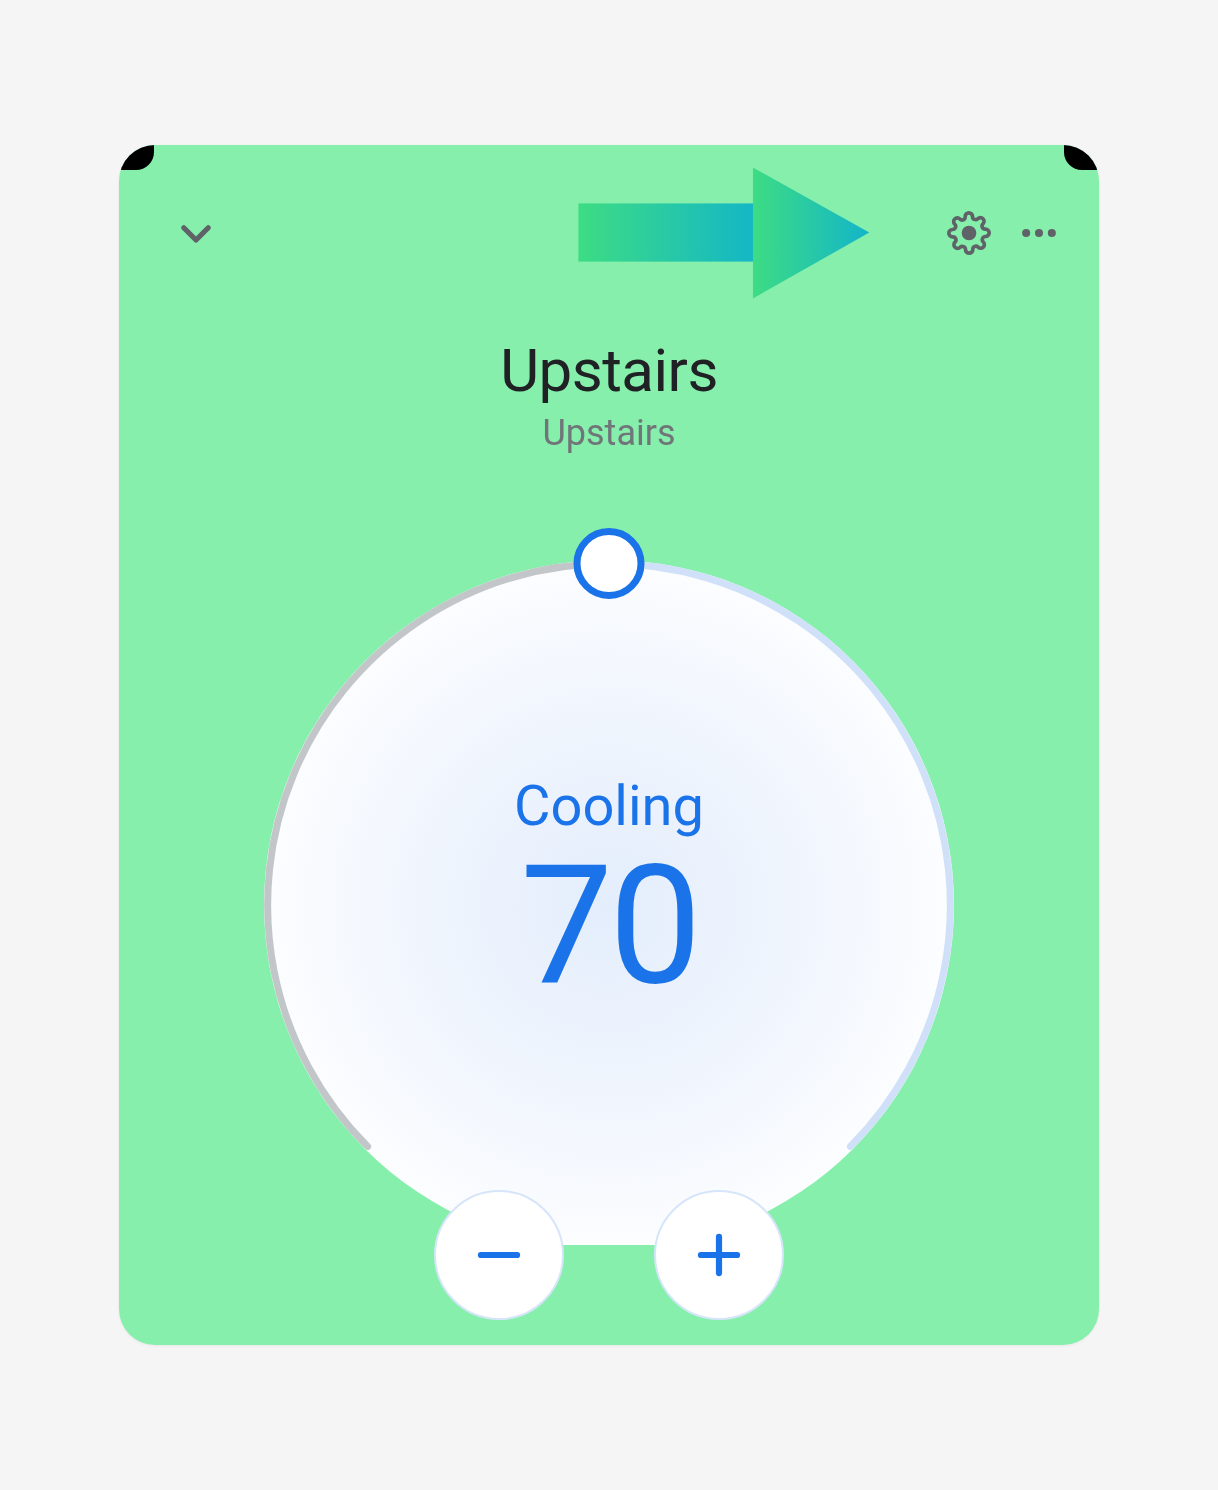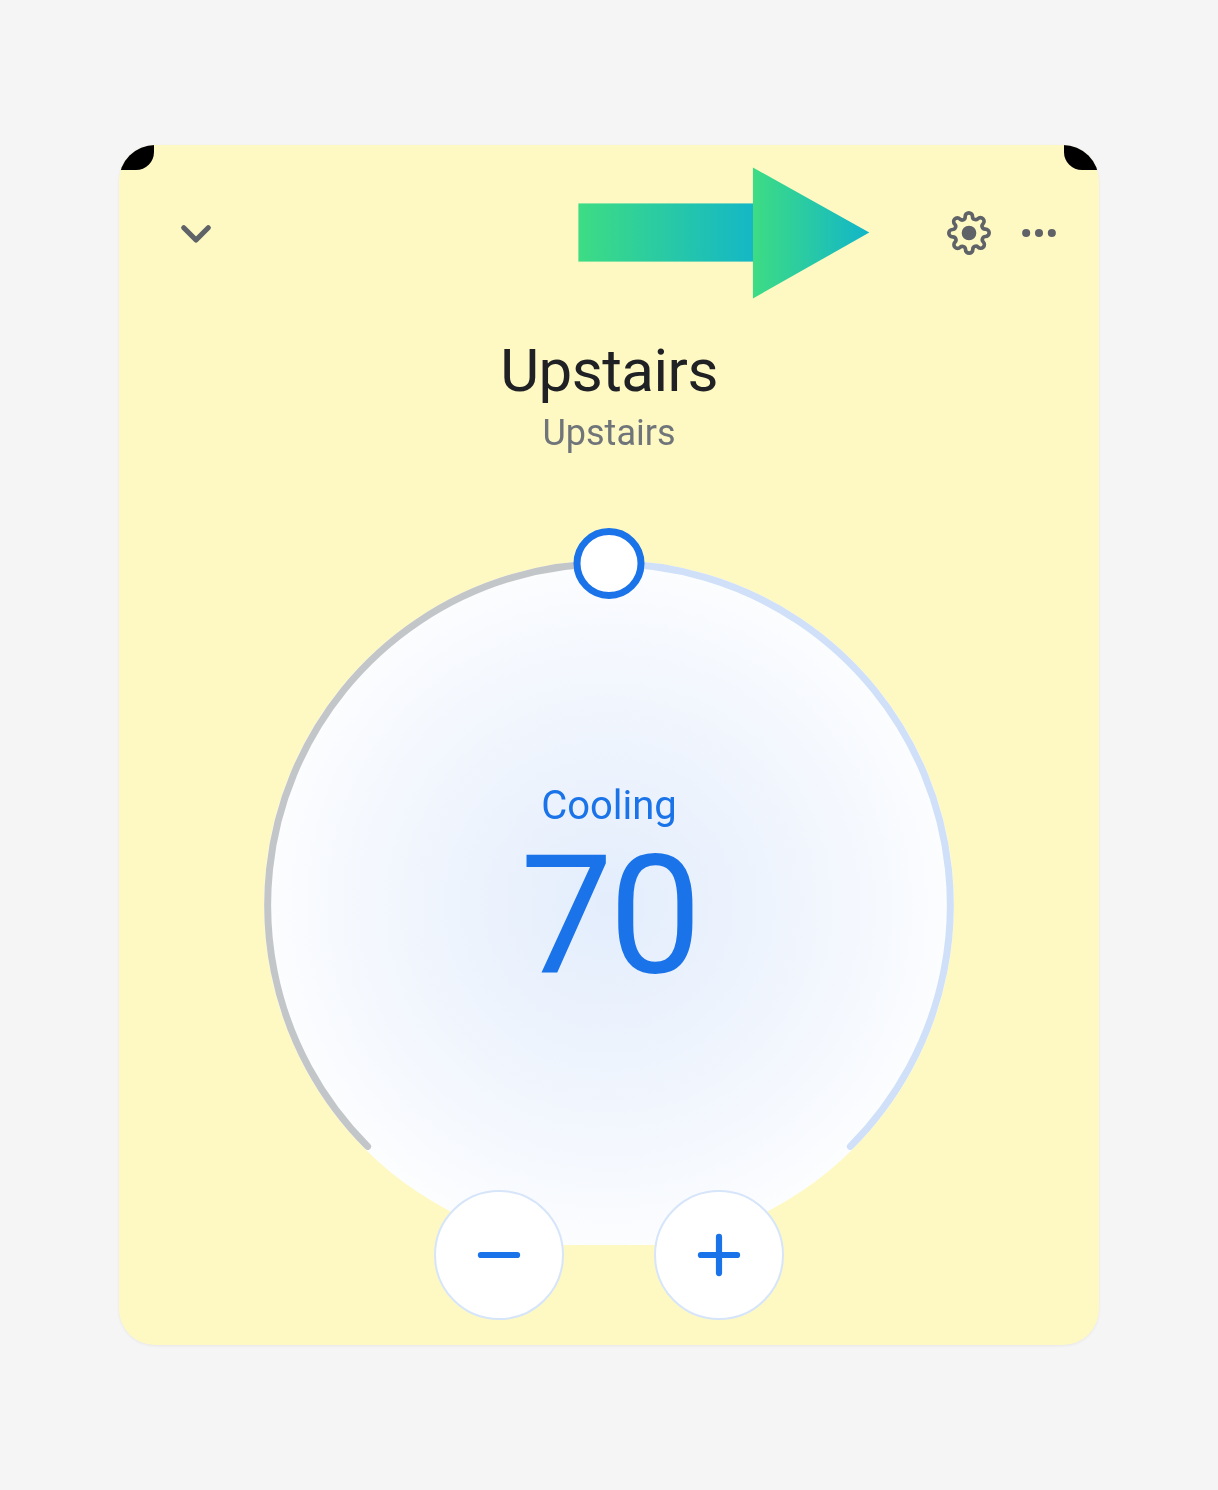--- a/index.html
+++ b/index.html
@@ -8,21 +8,21 @@
       height: 1490px;
       background: #f5f5f5;
       font-family: -apple-system, BlinkMacSystemFont, "Segoe UI", Roboto, Helvetica, Arial, sans-serif;
       display: flex;
       align-items: center;
       justify-content: center;
     }
     .card {
       width: 980px;
       height: 1200px;
-      background: #fef9c3;
+      background: #86efac;
       border-radius: 36px;
       position: relative;
       overflow: hidden;
       box-shadow: 0 1px 3px rgba(0,0,0,0.06);
     }
     
     .notch {
       position: absolute;
       width: 40px;
       height: 30px;
@@ -101,21 +101,21 @@
       position: absolute;
       top: 0; left: 0; right: 0; bottom: 0;
       display: flex;
       flex-direction: column;
       align-items: center;
       justify-content: center;
       gap: 0;
       padding-top: 35px;
     }
     .mode-label {
-      font-size: 40px;
+      font-size: 56px;
       font-weight: 400;
       color: #1a73e8;
     }
     .temp-value {
       font-size: 165px;
       font-weight: 400;
       color: #1a73e8;
       line-height: 1.05;
       letter-spacing: -4px;
     }

